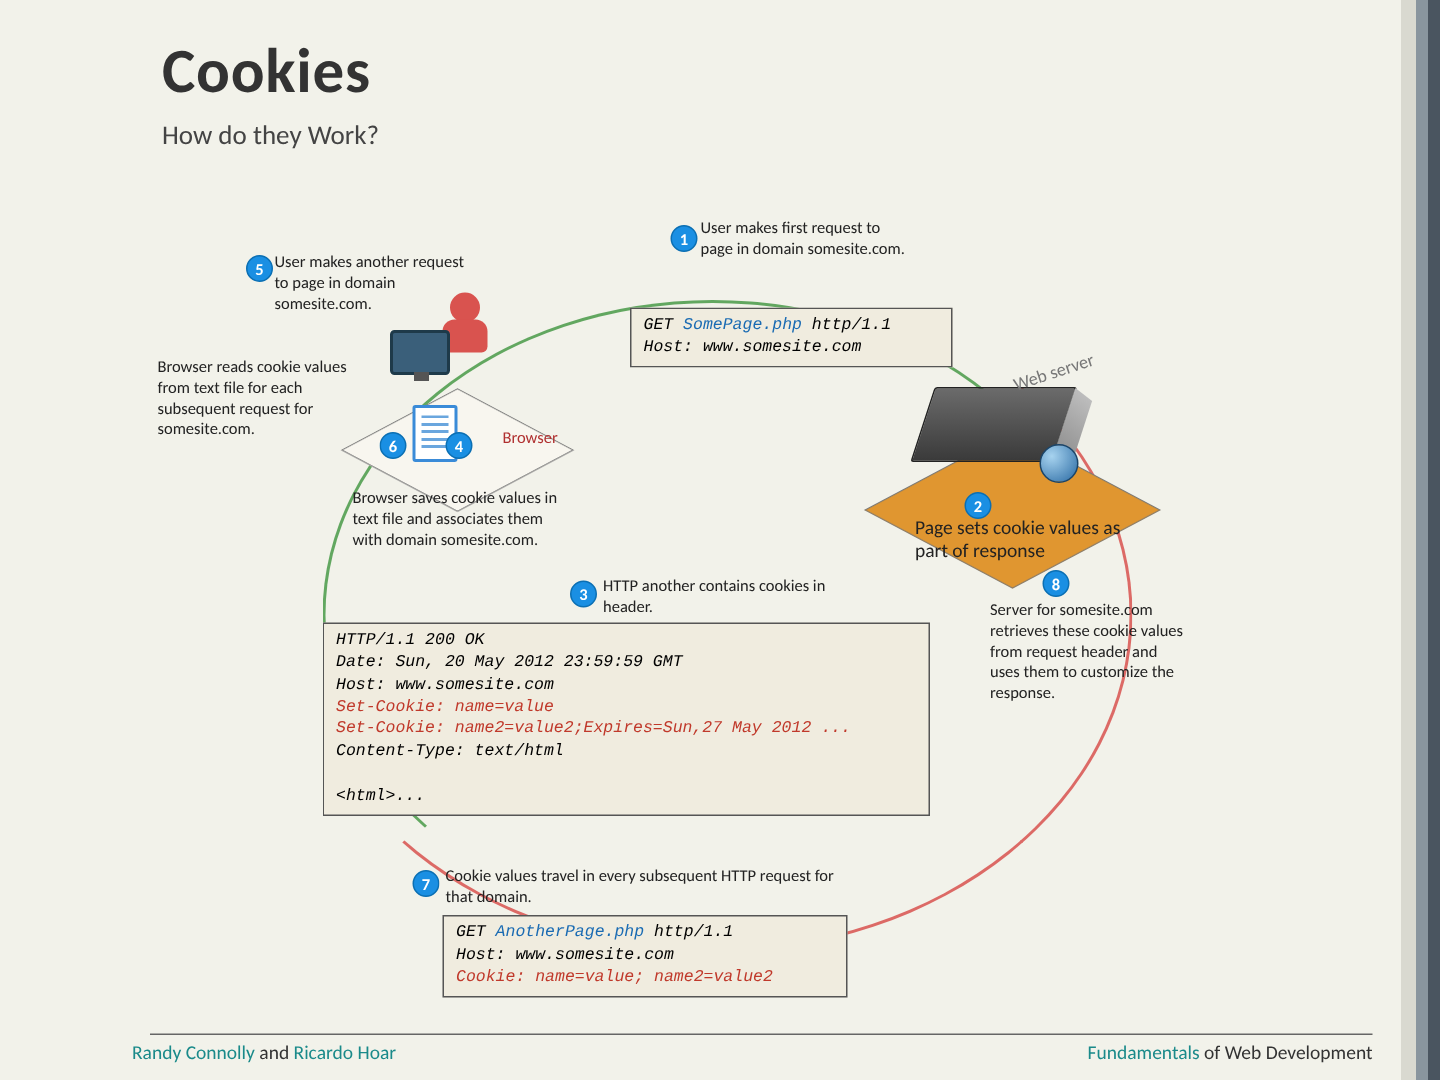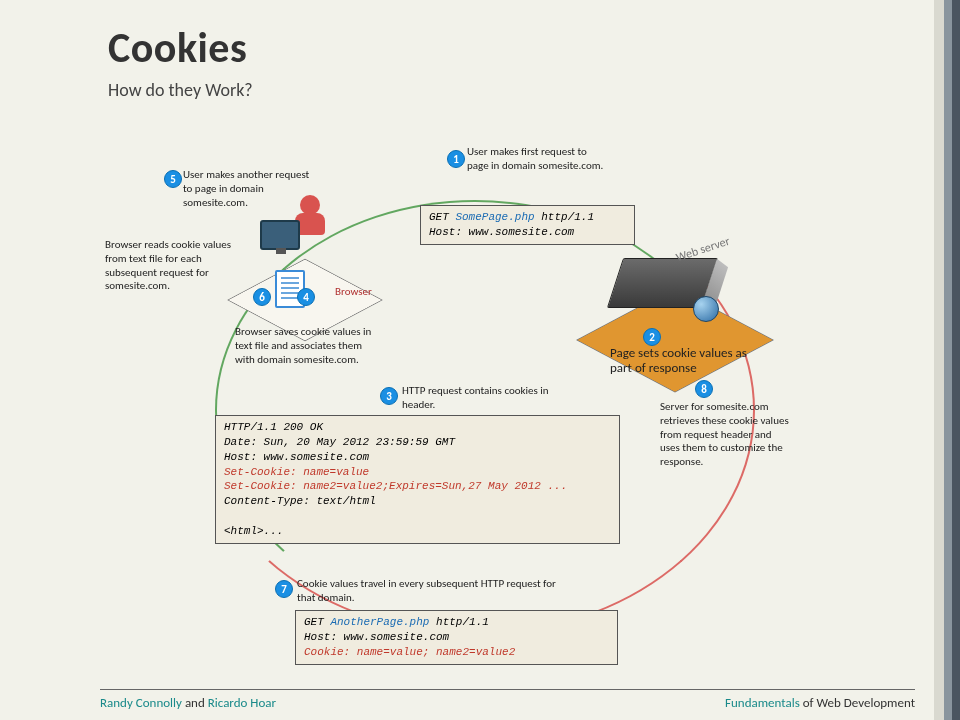--- a/index.html
+++ b/index.html
@@ -88,21 +88,21 @@
     position: absolute;
     left: 100px; right: 45px; bottom: 30px;
     border-top: 1px solid #666;
   }
   .footer-line {
     position: absolute;
     bottom: 10px;
     font-size: 13px;
     color: #333;
   }
-  .footer-left { left: 100px; }
+  .footer-left { left: 88px; }
   .footer-right { right: 45px; }
   .link-teal { color: #1a8a8a; }
 
   .browser-label { position:absolute; font-size:11px; color:#b03030;margin-left:20px; }
   .server-label  { position:absolute; font-size:12px; color:#777; transform: rotate(-18deg); }
 
   .monitor {
     position:absolute; width:40px; height:30px; background:#3a5f7a;
     border:2px solid #1e3a4a; border-radius:3px;
   }
@@ -181,37 +181,37 @@
   <div class="badge" style="left:192px; top:148px;">4</div>
   <div class="badge" style="left:59px;  top:30px;">5</div>
   <div class="badge" style="left:148px; top:148px;">6</div>
   <div class="badge" style="left:170px; top:440px;">7</div>
   <div class="badge" style="left:590px; top:240px;">8</div>
 
   <div class="note" style="left:362px; top:5px;">User makes first request to page in  domain somesite.com.</div>
   <div class="note" style="left:0px;   top:98px; width:130px;">Browser reads cookie values from text file for each subsequent request for somesite.com.</div>
   <div class="note" style="left:78px;  top:28px; width:130px;">User makes another request to page in domain somesite.com.</div>
   <div class="note" style="left:130px; top:185px; width:140px;">Browser saves cookie values in text file and associates them with domain somesite.com.</div>
-  <div class="note" style="left:297px; top:244px; width:170px;">HTTP request contains cookies in header.</div>
+  <div class="note" style="left:297px; top:244px; width:170px;">HTTP another contains cookies in header.</div>
   <div class="note" style="left:192px; top:437px; width:260px;">Cookie values travel in every subsequent HTTP request for that domain.</div>
   <div class="note" style="left:555px; top:260px; width:130px;">Server for somesite.com retrieves these cookie values from request header and uses them to customize the response.</div>
 
   <div class="codebox" style="left:315px; top:65px; width:215px;"><span>GET </span><span class="hl-blue">SomePage.php</span><span> http/1.1</span>
 <span>Host: www.somesite.com</span></div>
 
   <div class="codebox" style="left:110px; top:275px; width:405px;"><span>HTTP/1.1 200 OK</span>
 <span>Date: Sun, 20 May 2012 23:59:59 GMT</span>
 <span>Host: www.somesite.com</span>
 <span class="hl-red">Set-Cookie: name=value</span>
 <span class="hl-red">Set-Cookie: name2=value2;Expires=Sun,27 May 2012 ...</span>
 <span>Content-Type: text/html</span>
 
 <span>&lt;html&gt;...</span></div>
 
-  <div class="codebox" style="left:190px; top:470px; width:323px;"><span>GET </span><span class="hl-blue">AnotherPage.php</span><span> http/1.1</span>
+  <div class="codebox" style="left:190px; top:470px; width:270px;"><span>GET </span><span class="hl-blue">AnotherPage.php</span><span> http/1.1</span>
 <span>Host: www.somesite.com</span>
 <span class="hl-red">Cookie: name=value; name2=value2</span></div>
 
 </div>
 
 <div class="footer-rule"></div>
 <div class="footer-line footer-left">
   <span class="link-teal">Randy Connolly</span><span> and </span><span class="link-teal">Ricardo Hoar</span>
 </div>
 <div class="footer-line footer-right">

